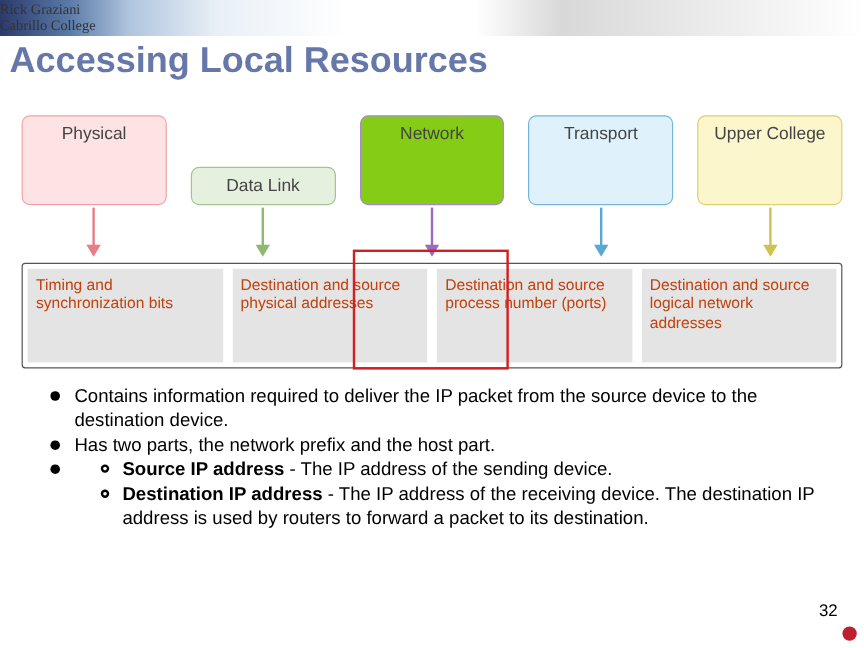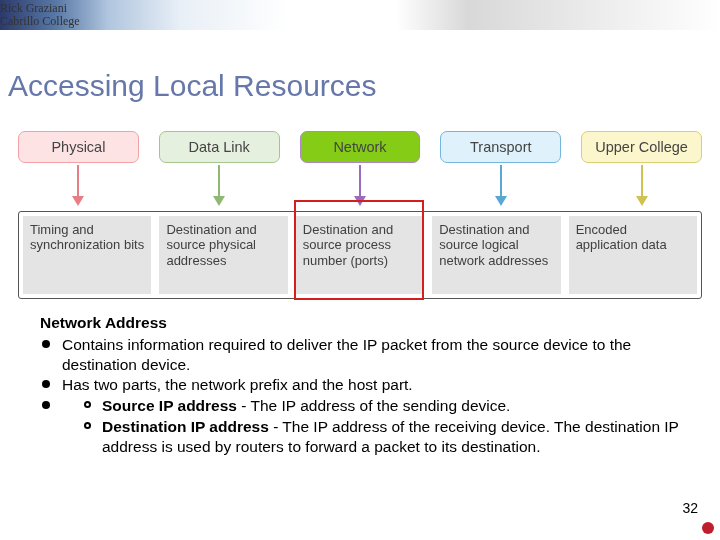--- a/index.html
+++ b/index.html
@@ -22,44 +22,43 @@
   .header-band .credit {
     font-family: "Times New Roman", serif;
     font-size: 12px;
     color: #333;
     line-height: 1.1;
     text-align: left;
   }
   .title {
     font-family: Arial, sans-serif;
     font-size: 30px;
-    font-weight: 400;
+    font-weight: 700;
     color: #6677aa;
     padding: 4px 12px 18px 8px;
     border-bottom: 0;
-    margin-top: 35px;
   }
   .diagram {
     margin: 10px 18px 0 18px;
   }
   .layers-row, .desc-row {
     display: flex;
     gap: 20px;
     justify-content: space-between;
   }
   .layer-box {
     flex: 1;
     border-radius: 7px;
     padding: 7px 0;
     text-align: center;
     font-size: 14.5px;
     color: #444;
   }
   .l-pink   { background:#fde3e4; border:1.5px solid #f2a2a6; }
-  .l-green  { background:#e5f0df; border:1.5px solid #a5c58e; }
+  .l-green  { background:#e5f0df; border:1.5px solid #a5c58e;margin-top:43px; }
   .l-purple { background:#84cc16; border:1.5px solid #b087c9; }
   .l-blue   { background:#dff1fa; border:1.5px solid #74b7de; }
   .l-yellow { background:#fcf6cd; border:1.5px solid #d9cf73; }
   .arrows-row {
     display:flex;
     gap:20px;
   }
   .arrow-cell {
     flex:1;
     display:flex;
@@ -91,21 +90,21 @@
     border:1.5px solid #555;
     border-radius:3px;
     padding:4px 4px;
     position:relative;
   }
   .desc-row { gap:8px; }
   .desc-box {
     flex:1;
     background:#e4e4e4;
     font-size:13px;
-    color:#404040;
+    color:#c2410c;
     padding:6px 7px;
     height:78px;
     line-height:1.18;
   }
   .hl-box {
     position:absolute;
     border:2px solid #d21f1f;
     top:-12px;
     height:100px;
     left:275px;
@@ -187,28 +186,26 @@
     <div class="arrow-cell">
         <div class="arrow a-yellow"></div>
       </div>
   </div>
   <div class="desc-container">
     <div class="desc-row">
       <div class="desc-box">Timing and synchronization bits</div>
       <div class="desc-box">Destination and source physical addresses</div>
       <div class="desc-box">Destination and source process number (ports)</div>
       <div class="desc-box">Destination and source logical network addresses</div>
-      <div class="desc-box">Encoded application data</div>
     </div>
     <div class="hl-box"></div>
   </div>
 </div>
 
 <div class="content">
-  <div class="heading">Network Address</div>
   <ul class="bul">
     <li>Contains information required to deliver the IP packet from the source device to the destination device.</li>
     <li>Has two parts, the network prefix and the host part.</li>
     <li>
       <ul class="sub">
         <li><span class="b">Source IP address</span><span> - The IP address of the sending device.</span></li>
         <li><span class="b">Destination IP address</span><span> - The IP address of the receiving device. The destination IP address is used by routers to forward a packet to its destination.</span></li>
       </ul>
     </li>
   </ul>

